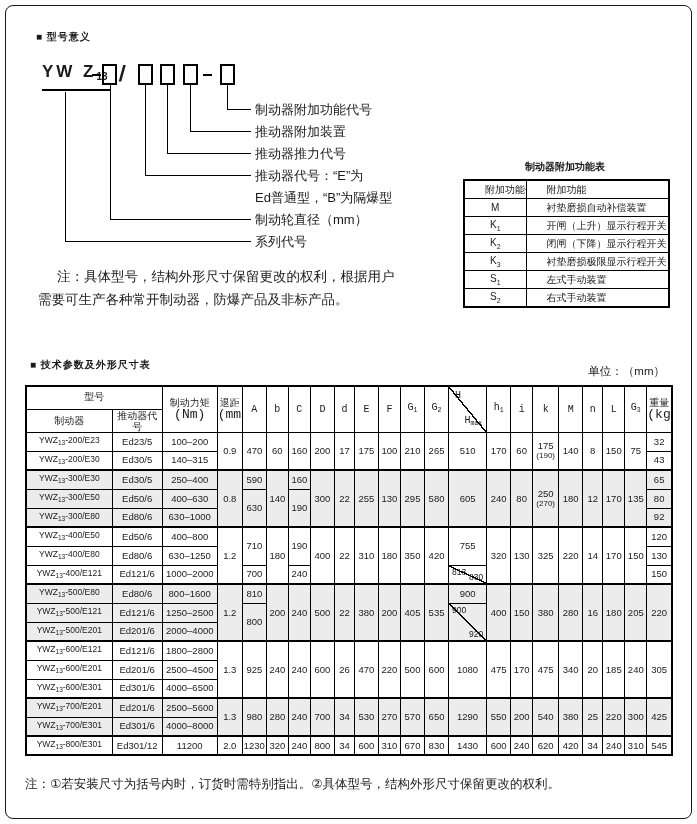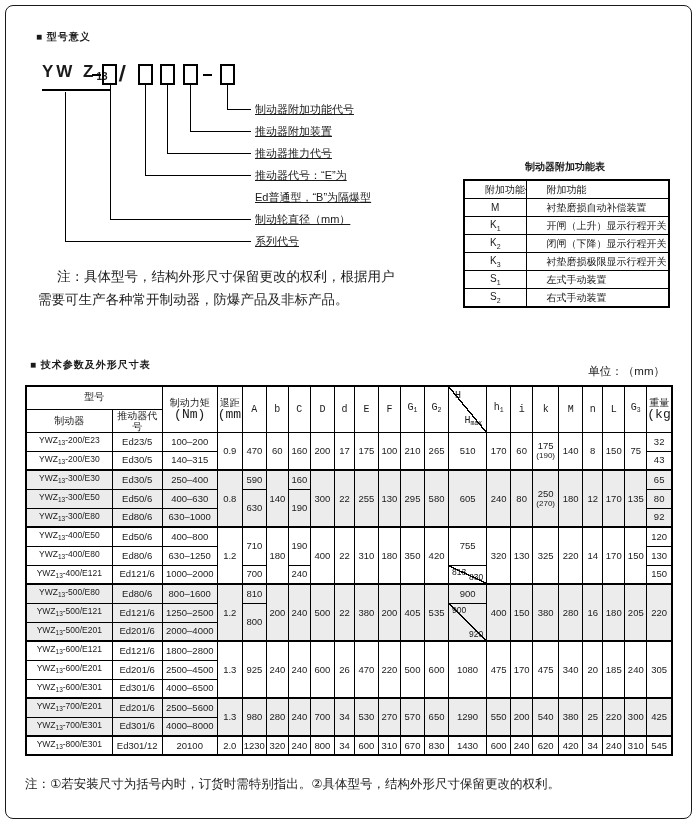--- a/index.html
+++ b/index.html
@@ -12,21 +12,21 @@
     border:1px solid #1a1a1a;border-radius:8px;}
   .sec-title{position:absolute;font-size:10px;font-weight:bold;letter-spacing:1px;}
   
   .model-prefix{position:absolute;left:42px;top:62px;font-size:17px;font-weight:bold;
     letter-spacing:3px;border-bottom:2px solid #000;padding:0 3px 2px 0;line-height:20px;}
   .model-prefix sub{font-size:10px;letter-spacing:0;vertical-align:-3px;}
   .mbox{position:absolute;top:64px;width:15px;height:21px;border:2px solid #000;box-sizing:border-box;}
   .mdash{position:absolute;top:74px;height:0;border-top:2px solid #000;width:9px;}
   .mslash{position:absolute;top:61px;font-size:22px;font-weight:bold;transform:skewX(-5deg);}
   .conn{position:absolute;border-left:1px solid #000;border-bottom:1px solid #000;}
-  .dlabel{position:absolute;font-size:11px;white-space:nowrap;line-height:15px;text-decoration:underline;}
+  .dlabel{position:absolute;font-size:13px;white-space:nowrap;line-height:15px;}
   
   .ft-title{position:absolute;left:463px;top:160px;width:204px;text-align:center;
     font-size:10px;font-weight:bold;}
   table.ftable{position:absolute;left:463px;top:179px;width:205px;
     border-collapse:collapse;border:2px solid #000;table-layout:fixed;}
   table.ftable th,table.ftable td{border:1px solid #000;font-size:10px;
     height:15px;padding:1px 20px;font-weight:normal;overflow:hidden;white-space:nowrap;}
   table.ftable th{text-align:left;}
   table.ftable td.code{text-align:center;font-family:"Liberation Sans",sans-serif;}
   table.ftable td.code sub{font-size:7px;}
@@ -403,21 +403,21 @@
         <td rowspan="2">425</td>
       </tr>
       <tr class="shade ">
         <td class="c0">YWZ<sub>13</sub>-700/E301</td>
         <td>Ed301/6</td>
         <td>4000–8000</td>
       </tr>
       <tr class="gs">
         <td class="c0">YWZ<sub>13</sub>-800/E301</td>
         <td>Ed301/12</td>
-        <td>20100</td>
+        <td>11200</td>
         <td>2.0</td>
         <td>1230</td>
         <td>320</td>
         <td>240</td>
         <td>800</td>
         <td>34</td>
         <td>600</td>
         <td>310</td>
         <td>670</td>
         <td>830</td>

